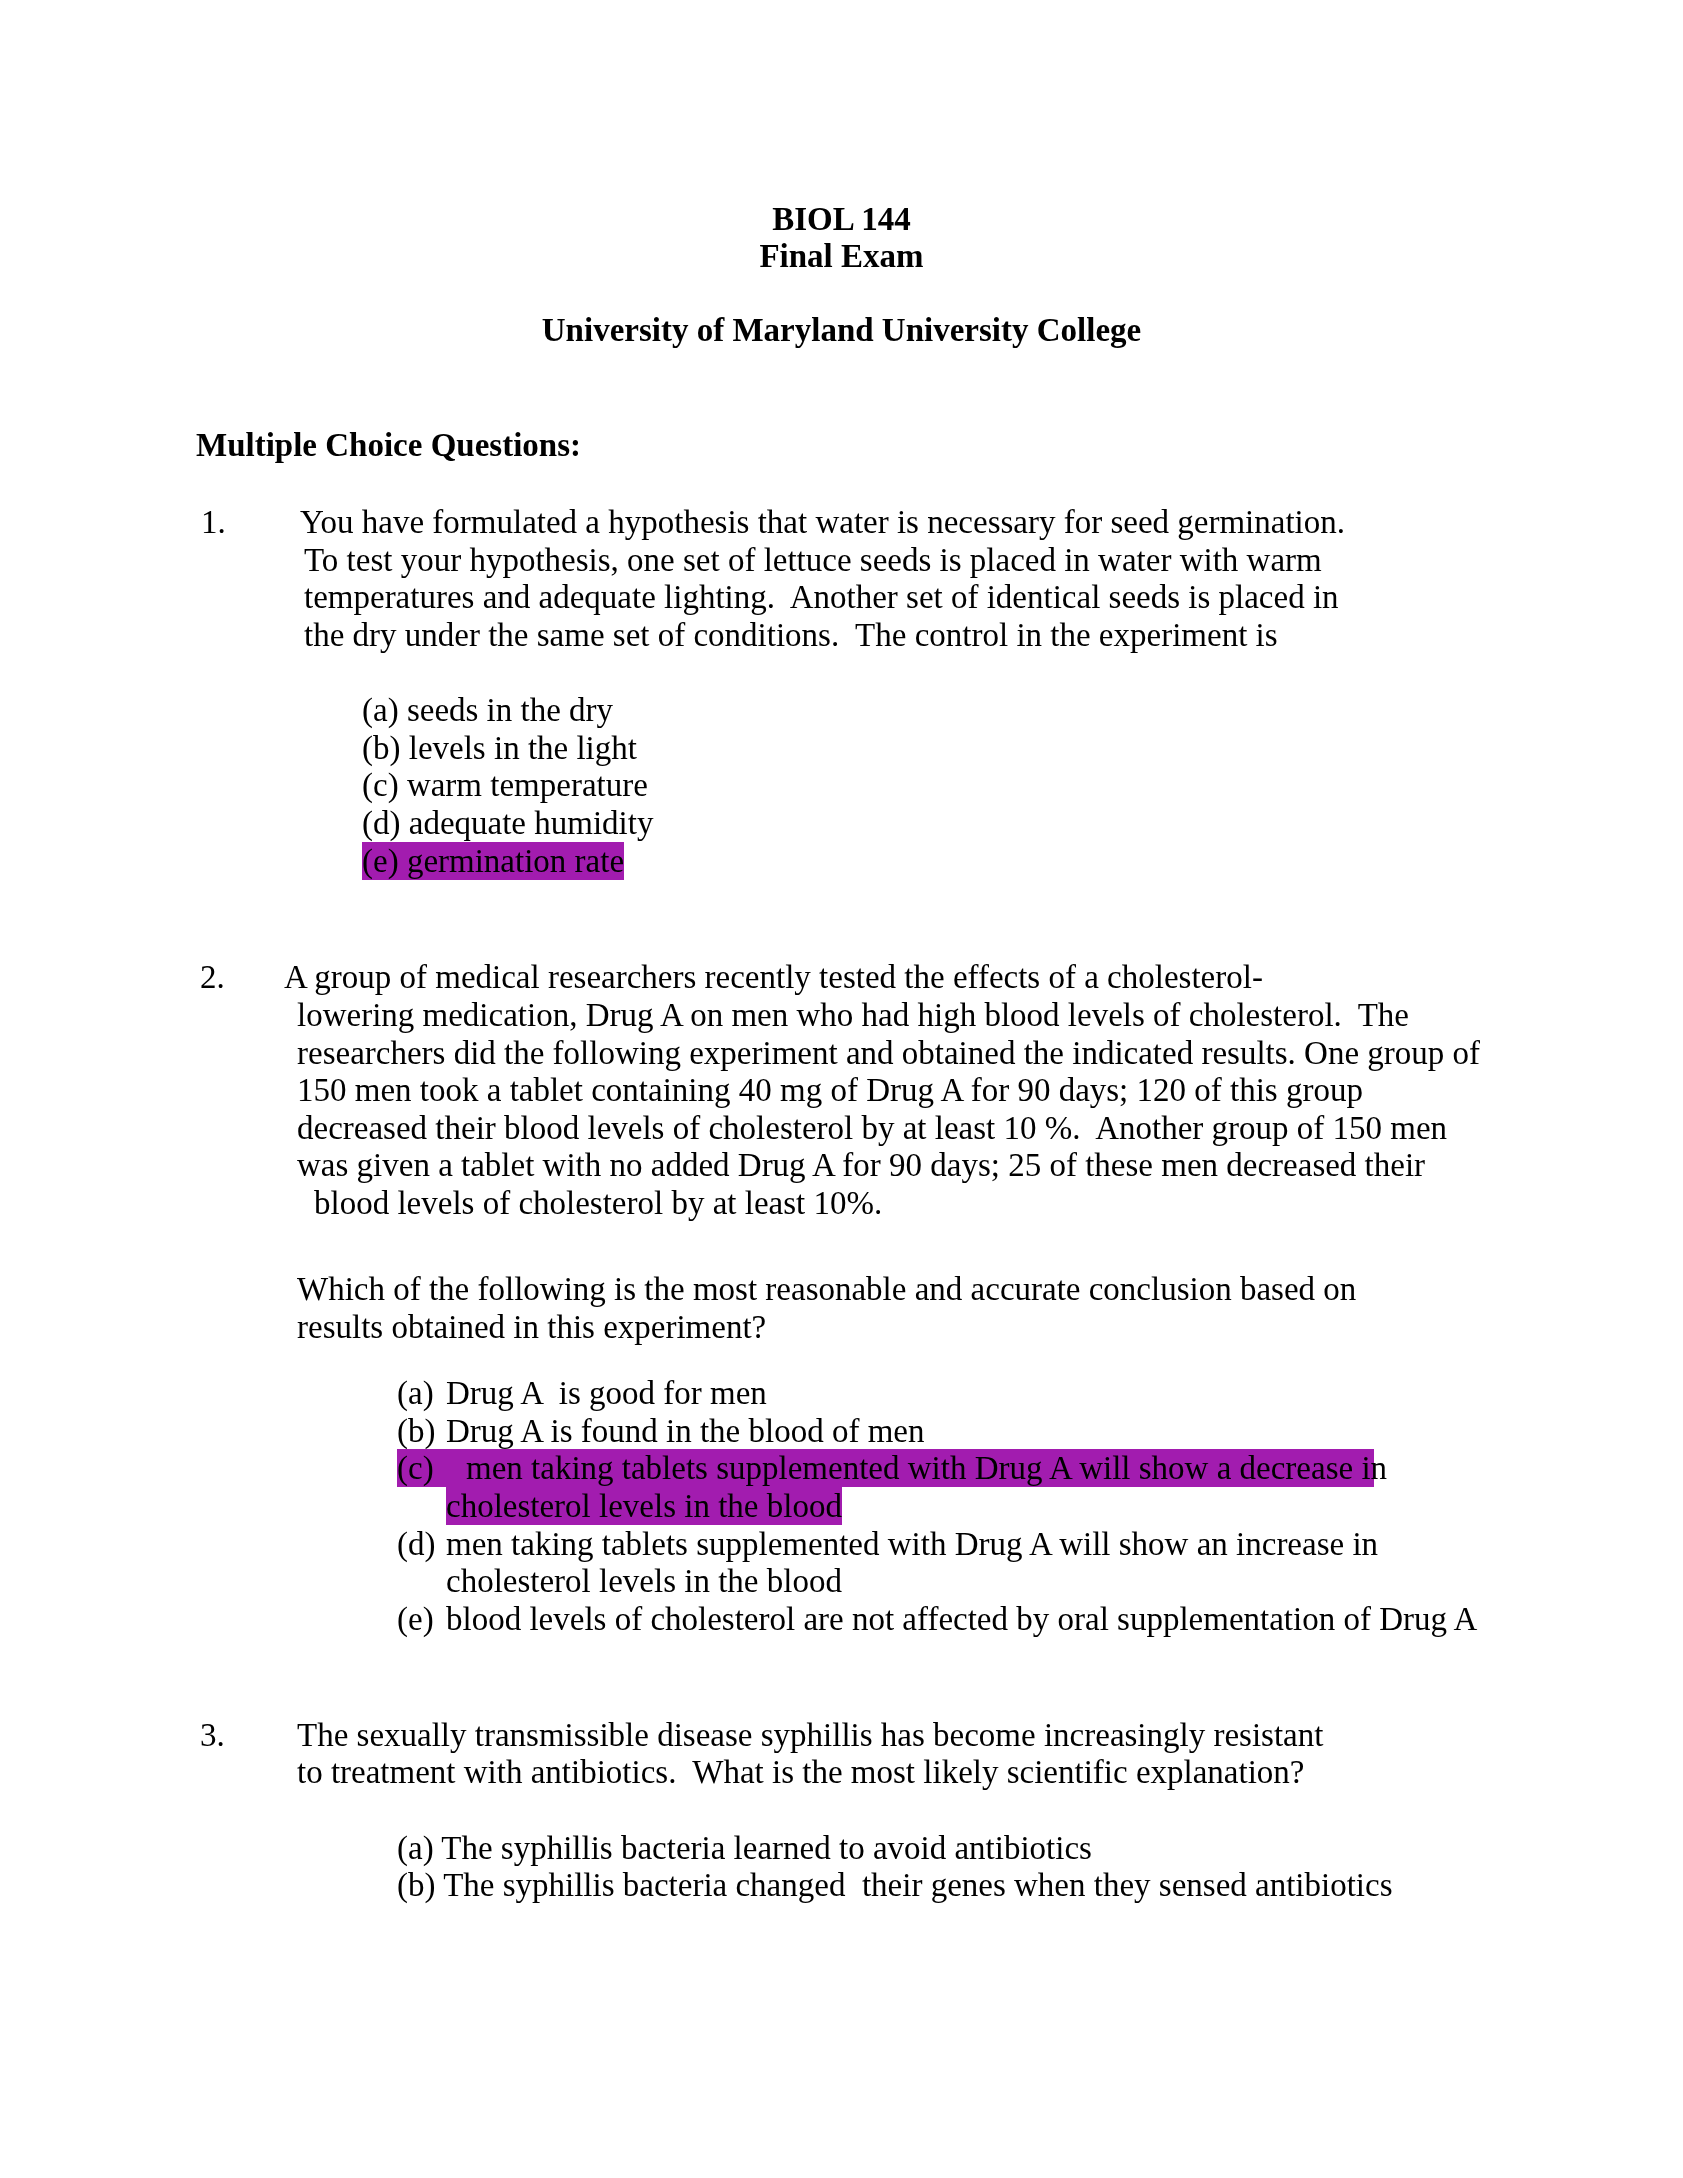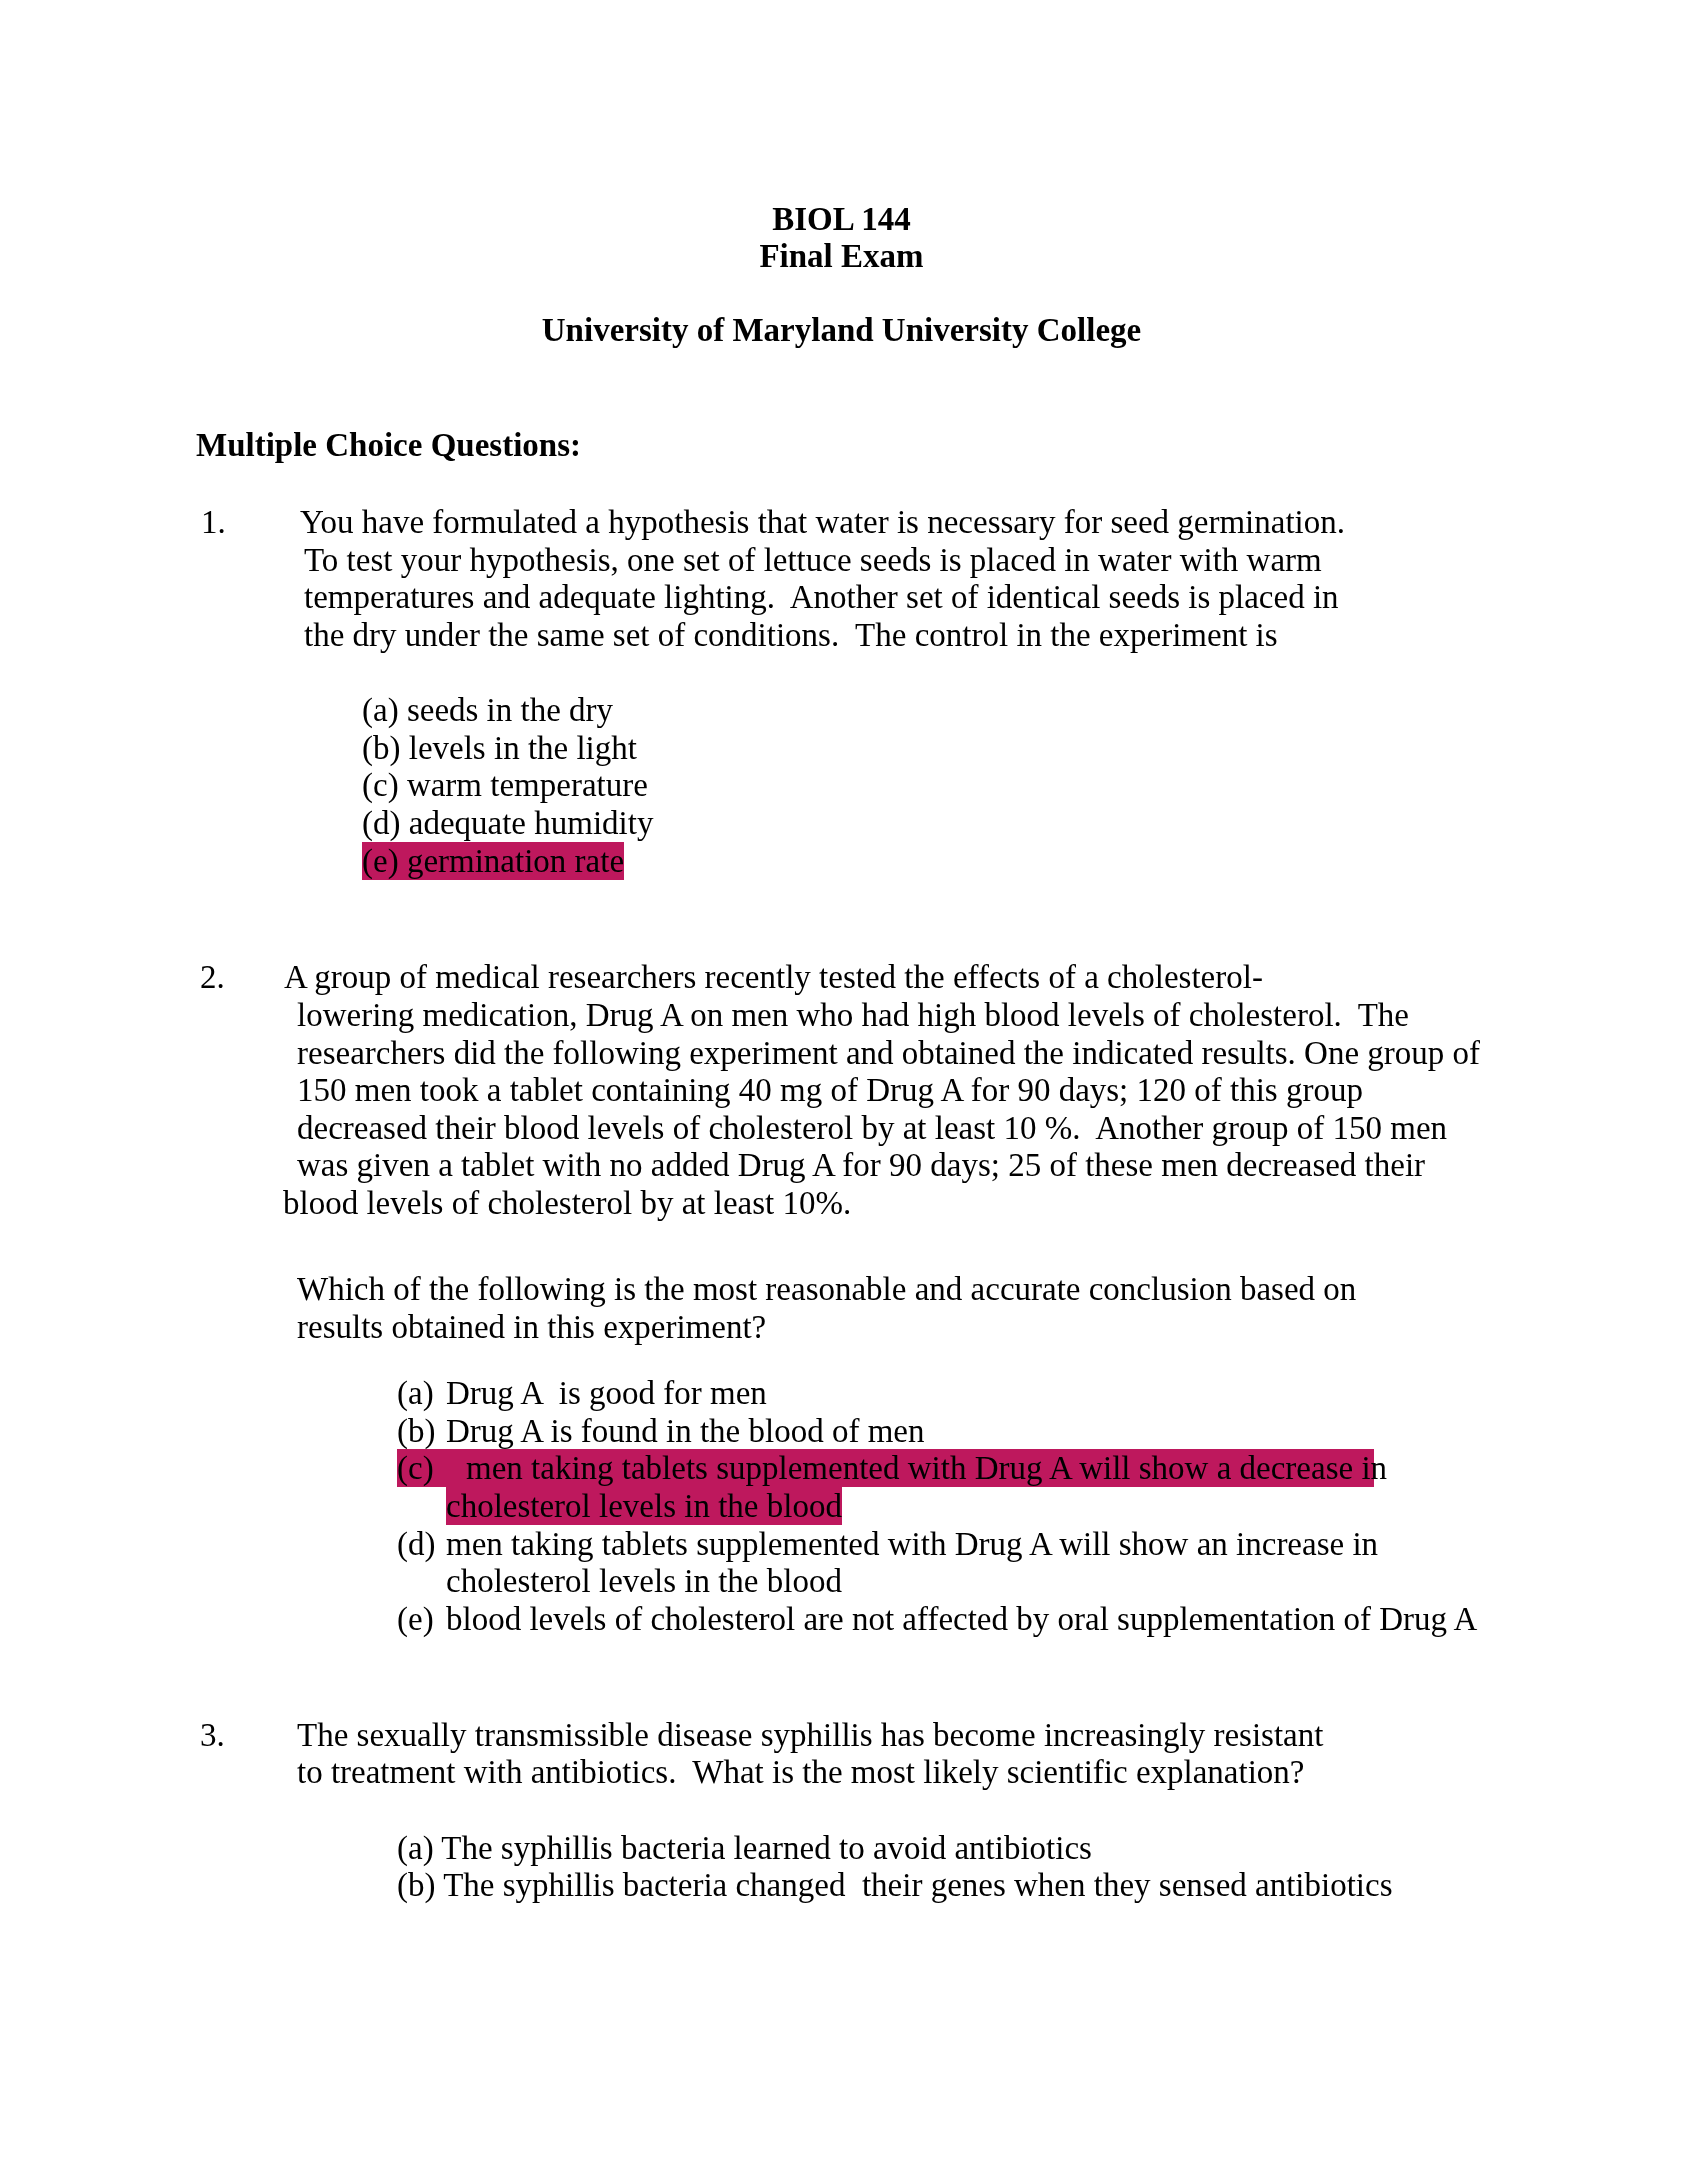--- a/index.html
+++ b/index.html
@@ -1,21 +1,21 @@
 <!DOCTYPE html>
 <html><head>
 <meta charset="utf-8">
 <style>
   html, body { margin: 0; padding: 0; background: #ffffff; }
   body { width: 1683px; height: 2178px; position: relative; overflow: hidden;
          font-family: "Liberation Serif", "DejaVu Serif", serif; color: #000; }
   .ln { position: absolute; font-size: 33px; line-height: 38px; height: 38px; white-space: pre; }
   .bold { font-weight: bold; }
   .center { left: 0; width: 1683px; text-align: center; }
-  .hl { background: #be185d; }
+  .hl { background: #a21caf; }
 </style>
 </head>
 <body>
 
 <div class="ln bold center" style="top:200px;">BIOL 144</div>
 <div class="ln bold center" style="top:237px;">Final Exam</div>
 <div class="ln bold center" style="top:311px;font-family:Liberation Serif, serif;">University of Maryland University College</div>
 
 <div class="ln bold" style="top:426px; left:196px;">Multiple Choice Questions:</div>
 
@@ -34,21 +34,21 @@
 </div>
 
 <div>
   <div class="ln" style="top:958px; left:200px;">2.</div>
   <div class="ln" style="top:958px; left:284px;">A group of medical researchers recently tested the effects of a cholesterol-</div>
   <div class="ln" style="top:996px; left:297px;">lowering medication, Drug A on men who had high blood levels of cholesterol.  The</div>
   <div class="ln" style="top:1034px; left:297px;">researchers did the following experiment and obtained the indicated results. One group of</div>
   <div class="ln" style="top:1071px; left:297px;">150 men took a tablet containing 40 mg of Drug A for 90 days; 120 of this group</div>
   <div class="ln" style="top:1109px; left:297px;">decreased their blood levels of cholesterol by at least 10 %.  Another group of 150 men</div>
   <div class="ln" style="top:1146px; left:297px;">was given a tablet with no added Drug A for 90 days; 25 of these men decreased their</div>
-  <div class="ln" style="top:1184px; left:283px;">blood levels of cholesterol by at least 10%.</div>
+  <div class="ln" style="top:1184px; left:314px;">blood levels of cholesterol by at least 10%.</div>
 
   <div class="ln" style="top:1270px; left:297px;">Which of the following is the most reasonable and accurate conclusion based on</div>
   <div class="ln" style="top:1308px; left:297px;">results obtained in this experiment?</div>
 
   <div>
     <div class="ln" style="top:1374px; left:397px;">(a)</div>
     <div class="ln" style="top:1374px; left:446px;text-align:center;">Drug A  is good for men</div>
   </div>
   <div>
     <div class="ln" style="top:1412px; left:397px;">(b)</div>

